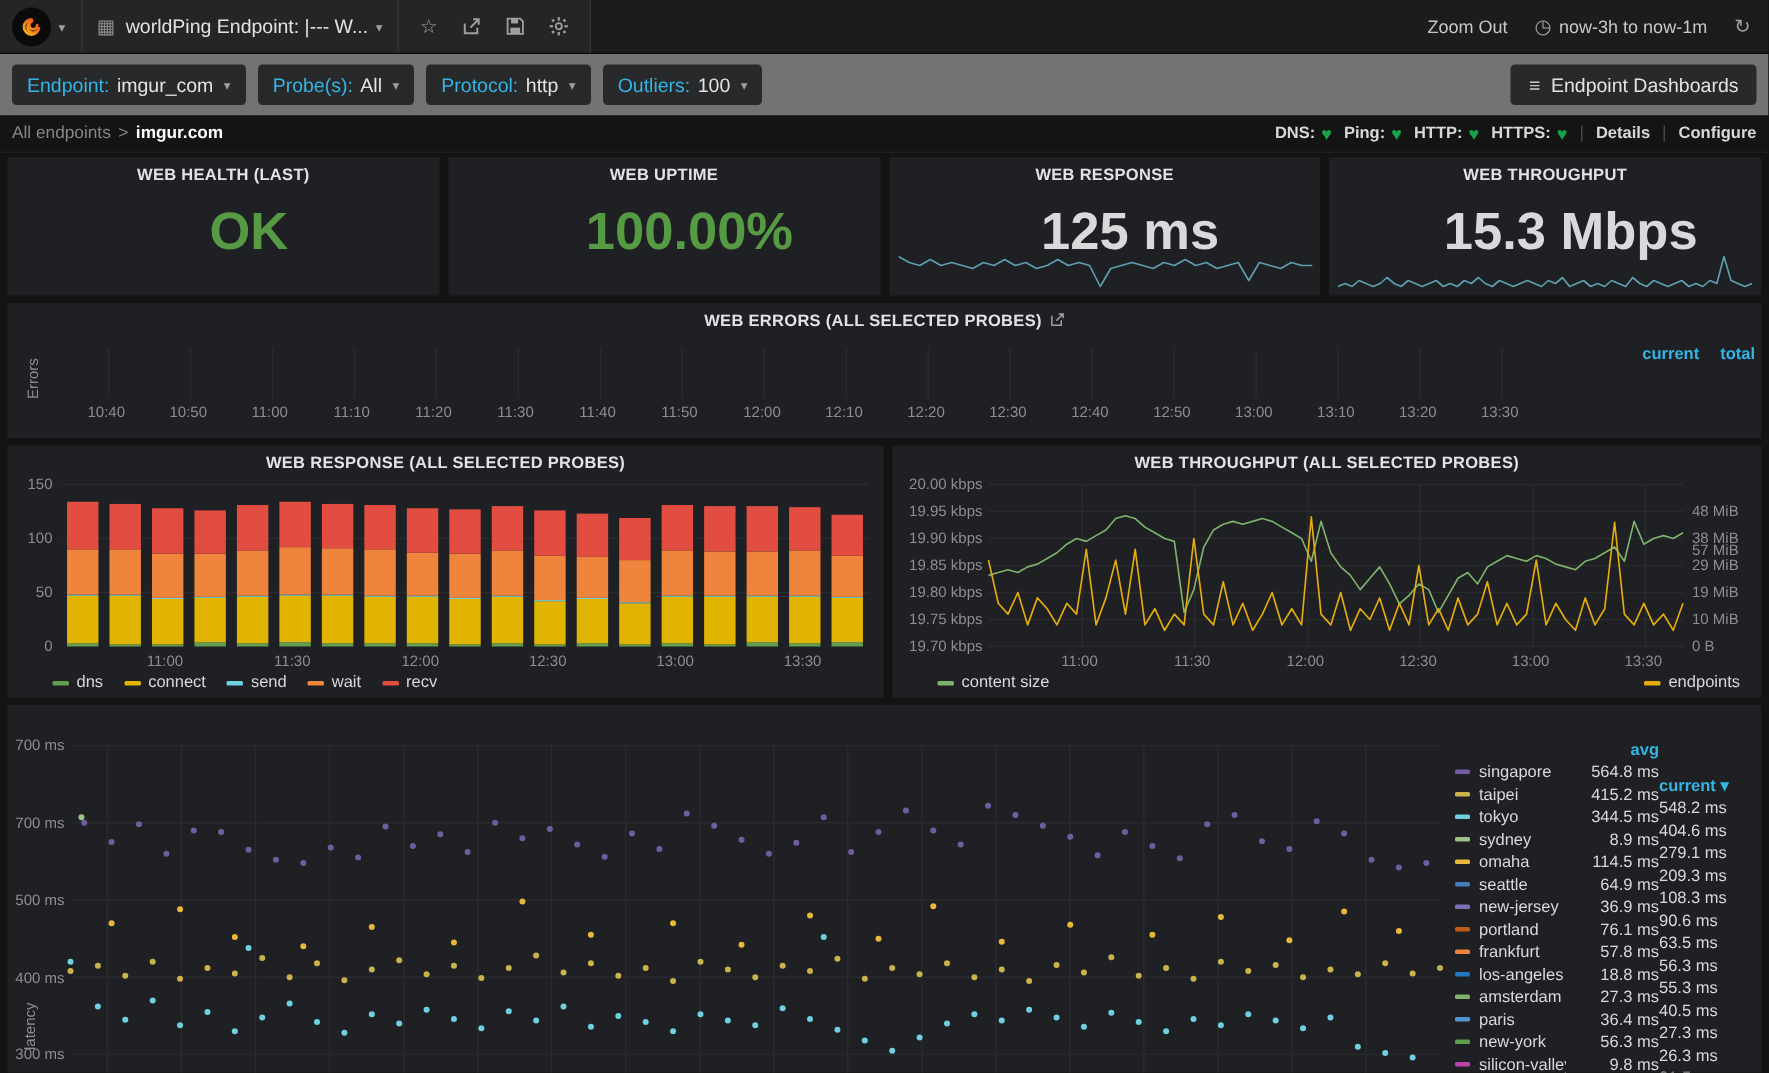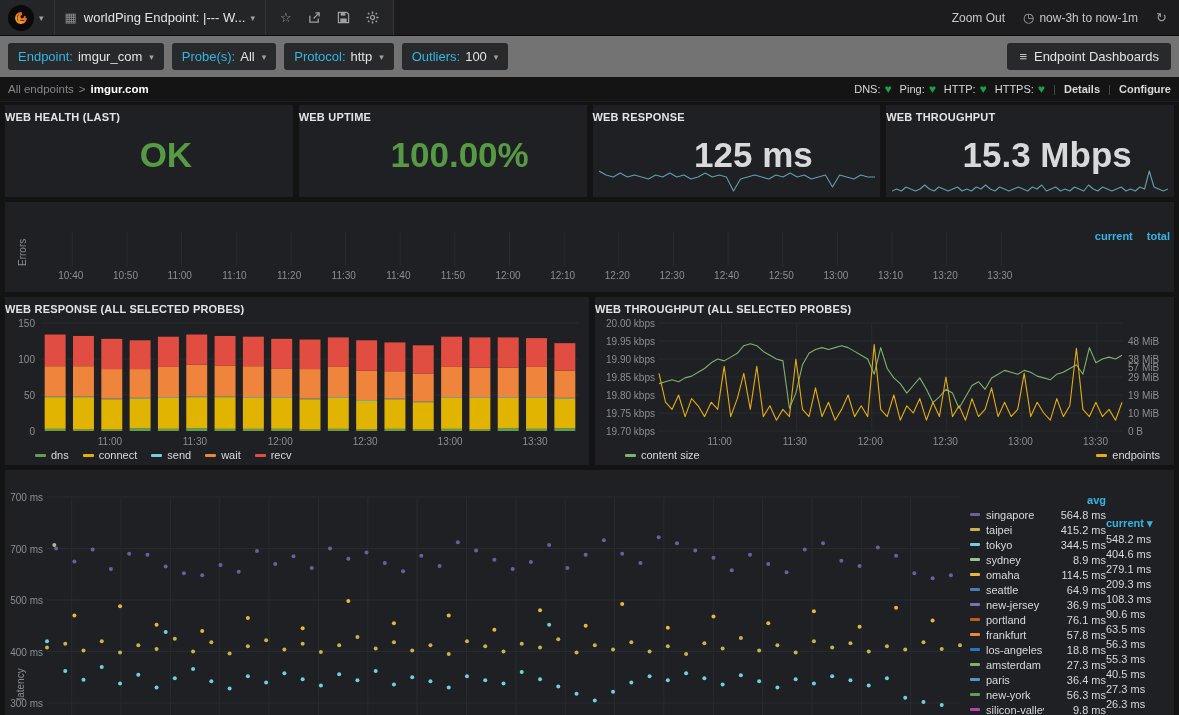--- a/index.html
+++ b/index.html
@@ -32,29 +32,29 @@
   .submenu-right { margin-left:auto; }
   .dash-btn { background:#28292b; border-radius:3px; padding:6px 12px; font-size:13px; color:#e3e3e5; display:flex; align-items:center; gap:7px; cursor:pointer; }
   .menu-ico { color:#c7c8ca; font-size:13px; }
 
   
   .crumbrow { height:25px; display:flex; align-items:center; padding:0 8px; font-size:11.5px; background:#141415; border-bottom:1px solid #1e1e20; }
   .crumb-root { color:#85868a; cursor:pointer; }
   .crumb-sep { color:#85868a; margin:0 5px; }
   .crumb-cur { color:#ffffff; font-weight:bold; }
   .crumb-right { margin-left:auto; display:flex; align-items:center; gap:8px; }
-  .check { display:flex; align-items:center; gap:4px; color:#d8d9da; font-weight:normal; font-size:11px; }
+  .check { display:flex; align-items:center; gap:4px; color:#d8d9da; font-weight:bold; font-size:11px; }
   .heart { color:#19a24a; font-size:12px; }
   .pipe { color:#4a4a4c; }
   .crumb-link { color:#d8d9da; font-weight:bold; font-size:11px; cursor:pointer; }
 
   
   .content { padding:3px 5px 0 5px; }
   .panel { background:#1f2023; position:relative; }
-  .panel-title { position:absolute; top:6px; left:0; right:0; font-size:11px; font-weight:bold; color:#e3e3e5; letter-spacing:.2px; cursor:pointer; z-index:3; }
+  .panel-title { position:absolute; top:6px; left:0; right:0; text-align:center; font-size:11px; font-weight:bold; color:#e3e3e5; letter-spacing:.2px; cursor:pointer; z-index:3; }
   .stat-row { display:grid; grid-template-columns:1fr 1fr 1fr 1fr; gap:6px; height:92px; margin-bottom:5px; }
   .stat-value { position:absolute; top:0; left:0; right:0; bottom:0; display:flex; align-items:center; justify-content:center; font-size:35px; font-weight:bold; padding-top:8px;margin-left:34px; }
   .stat-green { color:#569a44; }
   .stat-white { color:#d8d9da; }
   .spark { position:absolute; left:6px; right:6px; bottom:4px; height:26px; z-index:1; }
 
   .errors-panel { height:90px; margin-bottom:5px; }
   .mid-row { display:grid; grid-template-columns:584px 1fr; gap:6px; height:168px; margin-bottom:5px; }
   .perf-panel { height:248px; }
 
@@ -230,20 +230,26 @@
         <div class="stat-value stat-white">15.3 Mbps</div>
         <div class="spark" id="spark-throughput">
             <svg width="276" height="26" style="position: absolute; inset: 0px;">
               <polyline points="0.0,24.0 4.7,22.0 9.4,24.0 14.0,20.0 18.7,22.0 23.4,24.0 28.1,22.0 32.7,18.0 37.4,22.0 42.1,24.0 46.8,20.0 51.5,22.0 56.1,24.0 60.8,22.0 65.5,20.0 70.2,24.0 74.8,22.0 79.5,24.0 84.2,20.0 88.9,22.0 93.6,18.0 98.2,22.0 102.9,24.0 107.6,20.0 112.3,22.0 116.9,24.0 121.6,22.0 126.3,20.0 131.0,22.0 135.7,24.0 140.3,20.0 145.0,22.0 149.7,18.0 154.4,24.0 159.1,22.0 163.7,20.0 168.4,24.0 173.1,22.0 177.8,24.0 182.4,20.0 187.1,22.0 191.8,24.0 196.5,18.0 201.2,22.0 205.8,24.0 210.5,20.0 215.2,22.0 219.9,24.0 224.5,22.0 229.2,20.0 233.9,24.0 238.6,22.0 243.3,24.0 247.9,20.0 252.6,22.0 257.3,4.0 262.0,20.0 266.6,22.0 271.3,24.0 276.0,22.0" fill="none" stroke="#5e9fae" stroke-width="1.1" stroke-linejoin="round"></polyline>
             </svg>
           </div>
       </div>
     </div>
 
     <div class="panel errors-panel" id="errors-panel">
+      <div class="panel-title">
+        <span>WEB ERRORS (ALL SELECTED PROBES)</span><span class="ext-ico"><svg width="10" height="10" viewBox="0 0 12 12">
+              <path d="M1.5 3 v7.5 h7.5 v-4" fill="none" stroke="#9fa0a2" stroke-width="1.2"></path>
+              <path d="M5 7 L10.5 1.5 M7 1.5 h3.5 v3.5" fill="none" stroke="#9fa0a2" stroke-width="1.2"></path>
+            </svg></span>
+      </div>
       <div class="plot" id="errors-plot">
           <svg width="1169" height="90" style="position: absolute; inset: 0px;">
             <line x1="67.32432432432432" y1="30" x2="67.32432432432432" y2="64" stroke="#2a2b2e" stroke-width="1"></line>
             <line x1="121.97297297297298" y1="30" x2="121.97297297297298" y2="64" stroke="#2a2b2e" stroke-width="1"></line>
             <line x1="176.62162162162164" y1="30" x2="176.62162162162164" y2="64" stroke="#2a2b2e" stroke-width="1"></line>
             <line x1="231.2702702702703" y1="30" x2="231.2702702702703" y2="64" stroke="#2a2b2e" stroke-width="1"></line>
             <line x1="285.91891891891896" y1="30" x2="285.91891891891896" y2="64" stroke="#2a2b2e" stroke-width="1"></line>
             <line x1="340.5675675675676" y1="30" x2="340.5675675675676" y2="64" stroke="#2a2b2e" stroke-width="1"></line>
             <line x1="395.21621621621625" y1="30" x2="395.21621621621625" y2="64" stroke="#2a2b2e" stroke-width="1"></line>
             <line x1="449.8648648648649" y1="30" x2="449.8648648648649" y2="64" stroke="#2a2b2e" stroke-width="1"></line>

